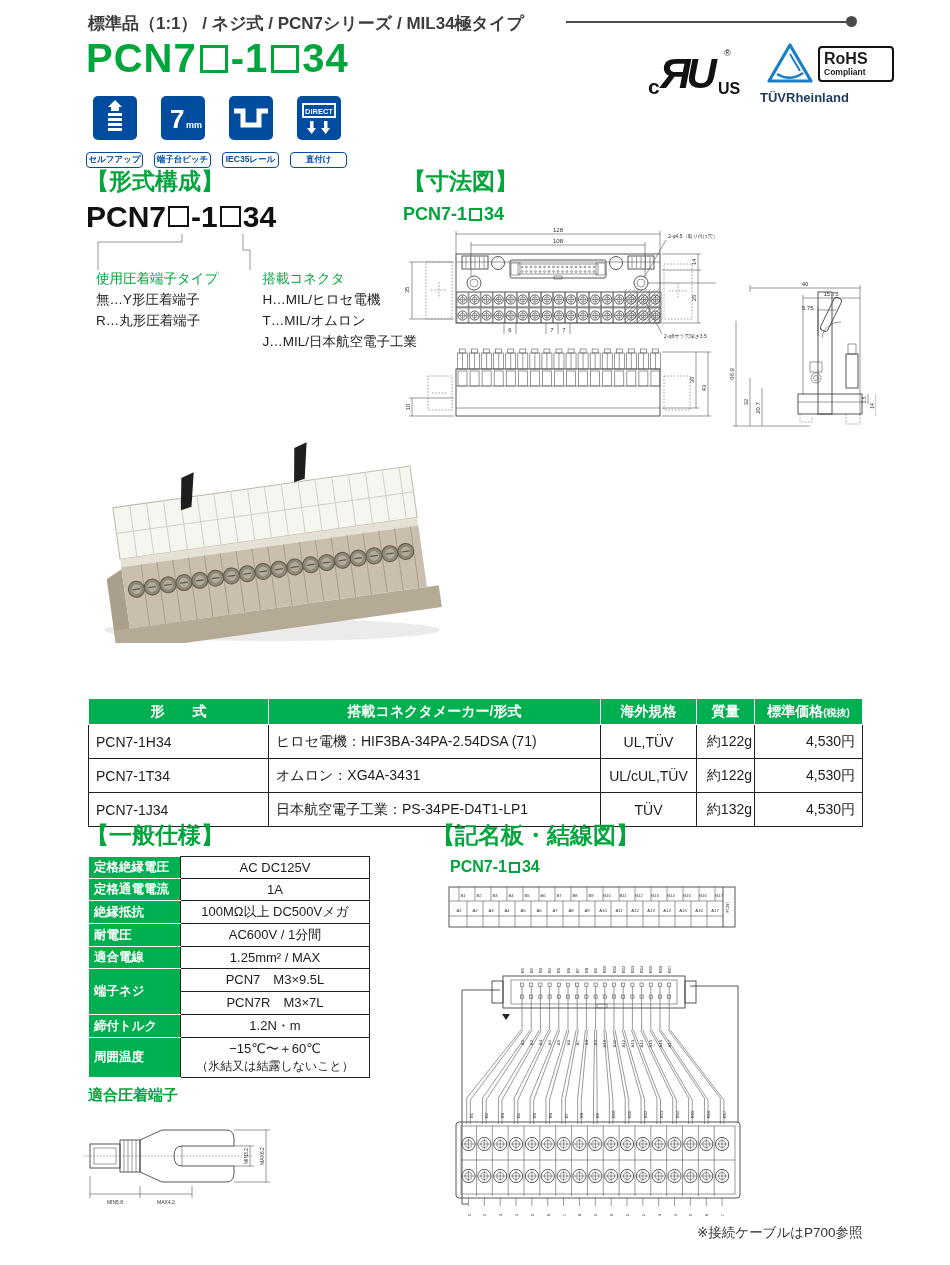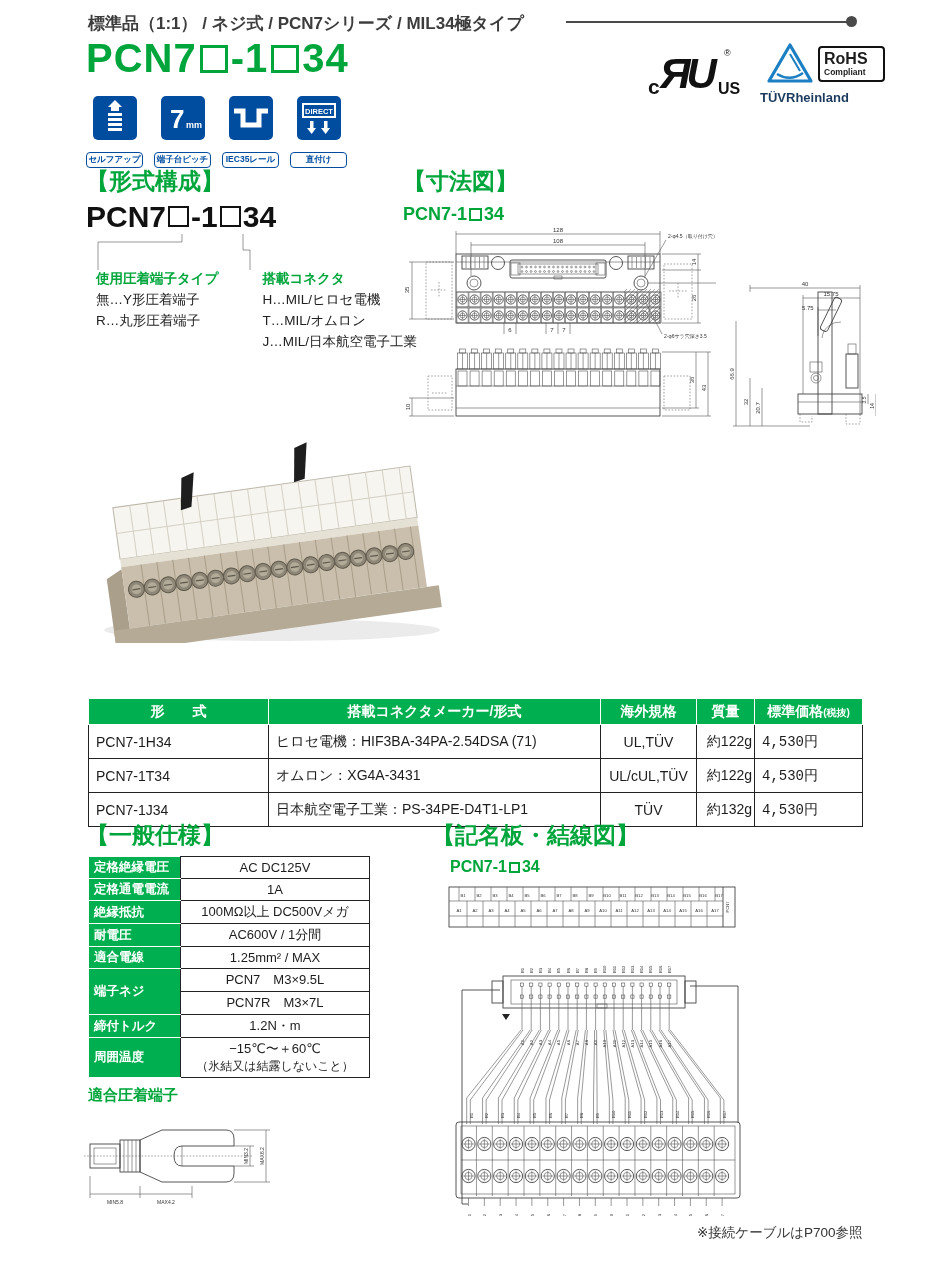--- a/index.html
+++ b/index.html
@@ -14,47 +14,47 @@
   .rule{left:566px;top:21px;width:284px;height:2px;background:#4a4a4a;}
   .rule-dot{left:846px;top:16px;width:11px;height:11px;border-radius:50%;background:#4a4a4a;}
   .big-title{left:86px;top:36px;font-size:40px;font-weight:bold;color:var(--green);letter-spacing:1px;}
   .box-g{display:inline-block;width:28px;height:28px;border:3px solid var(--green);background:#fff;vertical-align:-1px;margin:0 3px;}
   .box-k{display:inline-block;width:21px;height:21px;border:2.5px solid #111;background:#fff;vertical-align:0px;margin:0 2px;}
   .box-s{display:inline-block;width:13px;height:13px;border:2px solid var(--green);background:#fff;vertical-align:-1px;margin:0 2px;}
   
   .cert-ul{left:646px;top:42px;}
   .cert-tuv{left:760px;top:40px;width:60px;text-align:center;}
   .tuv-label{font-size:13px;font-weight:bold;color:#1b3a5e;letter-spacing:0;}
-  .cert-rohs{left:818px;top:46px;width:67px;border:2.5px solid #111;border-radius:4px;padding:3px 4px;text-align:left;background:#fff;}
+  .cert-rohs{left:818px;top:46px;width:76px;border:2.5px solid #111;border-radius:4px;padding:3px 4px;text-align:left;background:#fff;}
   .rohs1{font-size:16px;font-weight:800;line-height:1;}
   .rohs2{font-size:8.5px;font-weight:bold;line-height:1.2;}
   
   .icons{left:86px;top:96px;display:flex;gap:11px;}
   .ficon{width:57px;display:flex;flex-direction:column;align-items:center;}
   .ficon .sq{width:44px;height:44px;background:var(--blue);border-radius:5px;display:flex;align-items:center;justify-content:center;}
   .ficon .pill{margin-top:12px;width:57px;border:1.5px solid var(--blue);border-radius:4px;background:#fff;
     font-size:8.5px;font-weight:bold;color:var(--blue);text-align:center;padding:1px 0;white-space:nowrap;overflow:hidden;}
   
   .sec-title{font-size:23px;font-weight:bold;color:var(--green);}
   .model-k{left:86px;top:200px;font-size:30px;font-weight:bold;color:#111;}
   .kgroups{left:96px;top:270px;display:flex;gap:44px;}
-  .kgroup-title{font-size:13.5px;font-weight:bold;color:var(--green);margin-bottom:2px;}
+  .kgroup-title{font-size:13.5px;font-weight:normal;color:var(--green);margin-bottom:2px;}
   .kgroup-item{font-size:13.5px;color:#222;line-height:1.55;}
   .sub-model{font-size:18px;font-weight:bold;color:var(--green);}
   
   table{border-collapse:collapse;}
   .ptable{left:88px;top:698px;}
   .ptable table{width:774px;table-layout:fixed;}
   .ptable th{background:var(--fillgreen);color:#fff;font-size:14px;font-weight:bold;height:26px;border:1px solid #fff;}
   .ptable td{font-size:14px;height:34px;border:1px solid #222;background:#fff;padding:0 7px;}
   .ptable tr td:nth-child(1){text-align:left;}
   .ptable tr td:nth-child(2){text-align:left;}
   .ptable tr td:nth-child(3){text-align:center;}
   .ptable tr td:nth-child(4){text-align:right;padding:0 2px;}
-  .ptable tr td:nth-child(5){text-align:left;font-family:Liberation Mono, monospace;}
+  .ptable tr td:nth-child(5){text-align:right;}
   .paren{font-size:10px;}
   .gtable{left:88px;top:856px;}
   .gtable table{width:282px;border:1.5px solid #222;}
   .gtable th{background:var(--fillgreen);color:#fff;font-size:12.5px;font-weight:bold;text-align:left;
     padding:2px 5px;border:1px solid #fff;border-right:1px solid #222;width:92px;}
   .gtable td{font-size:13px;text-align:center;border:1px solid #222;padding:2px 3px;background:#fff;height:20px;}
   .gtable .small2{font-size:12px;}
   
   svg text{font-family:"Liberation Sans","DejaVu Sans",sans-serif;}
   .w{fill:none;stroke:#444;stroke-width:0.9;}

